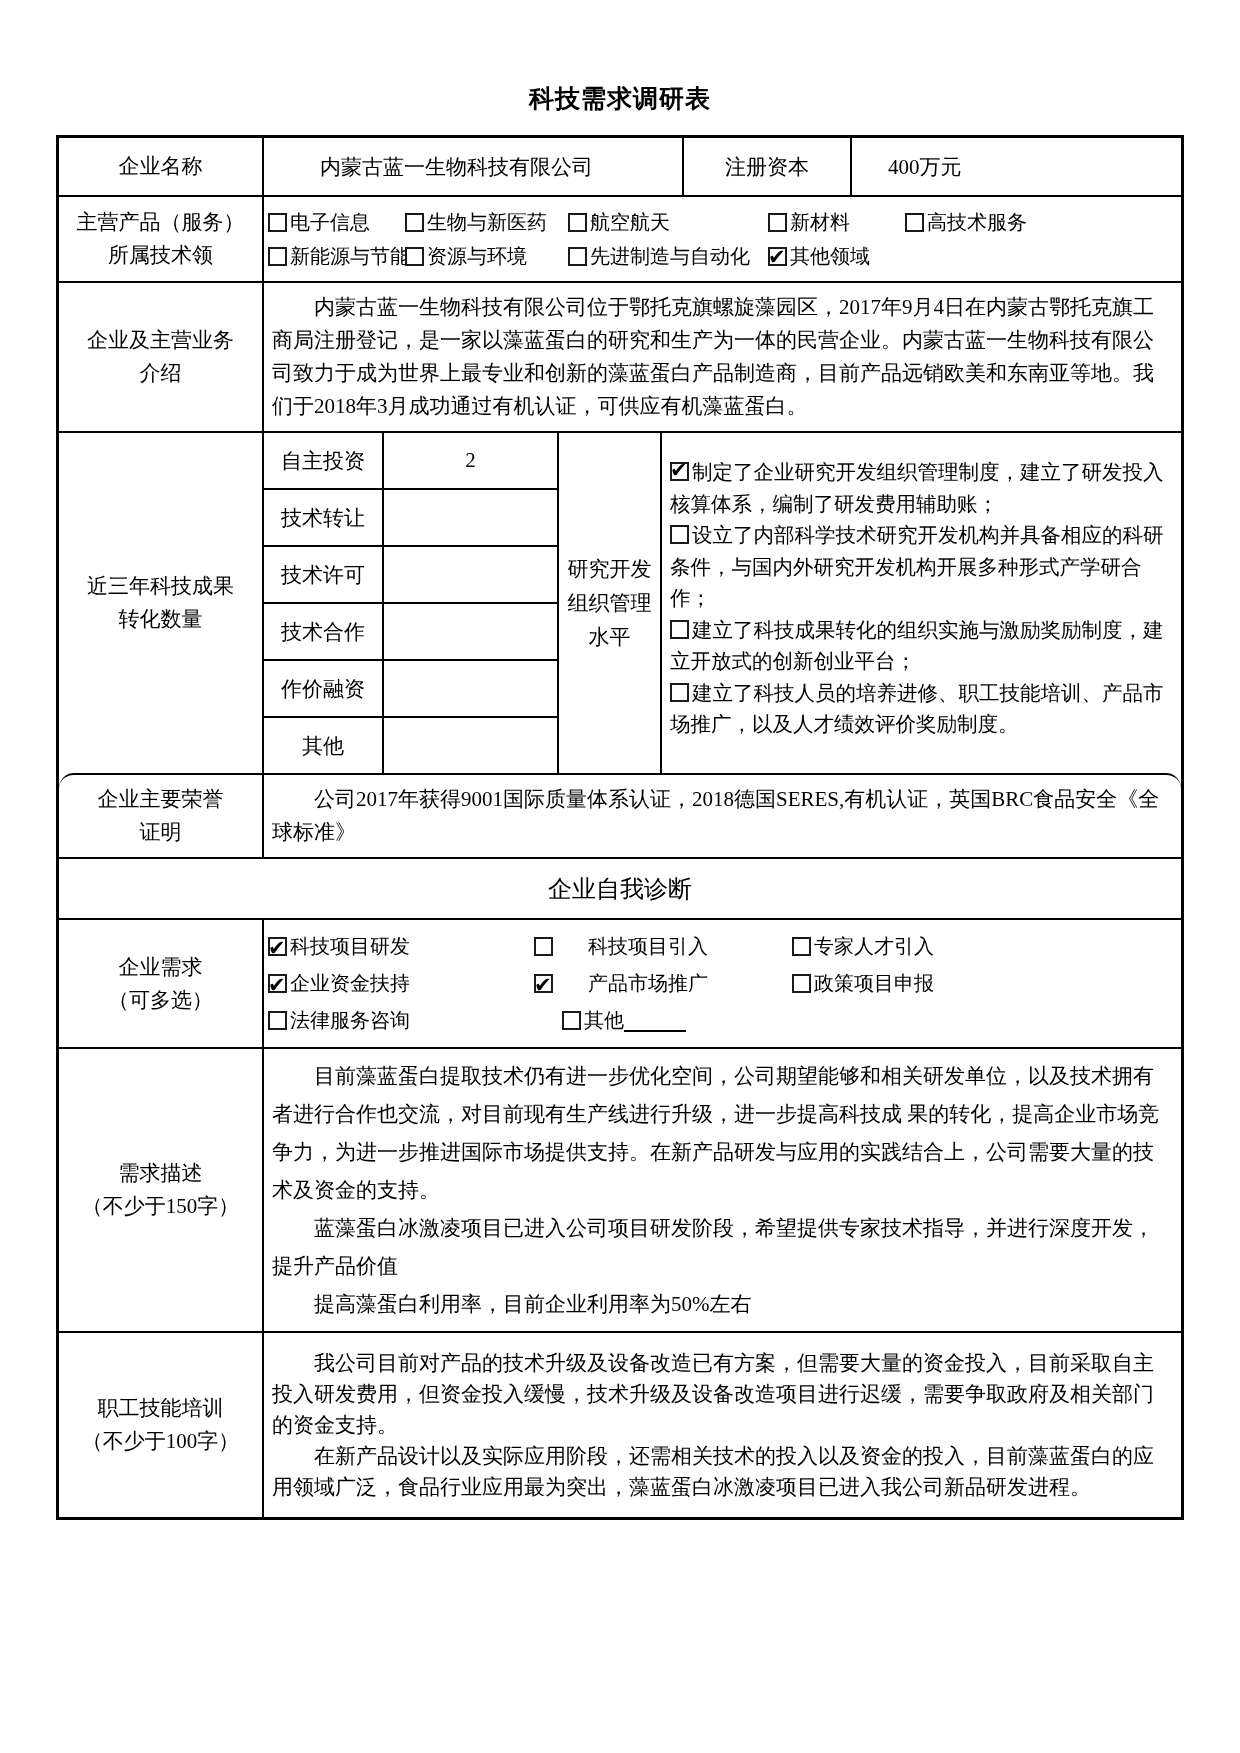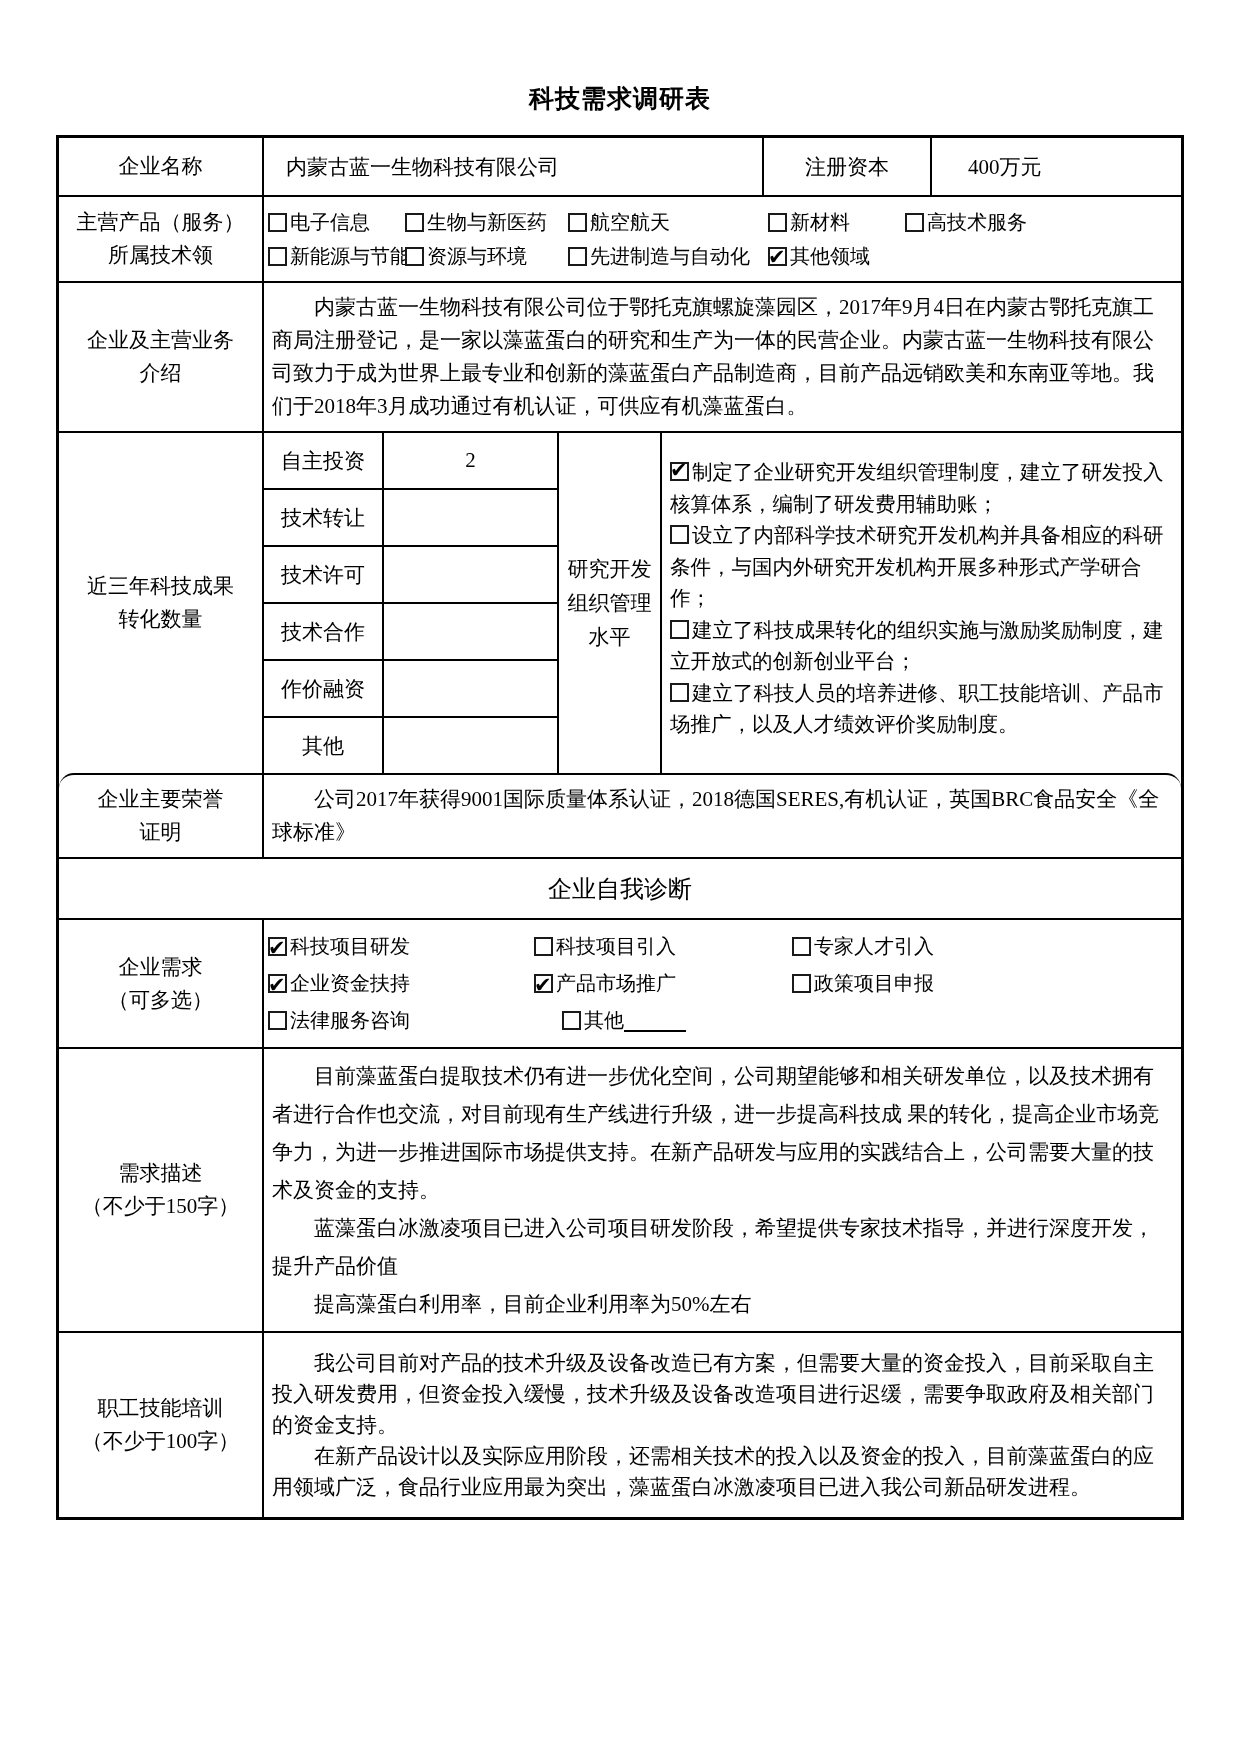--- a/index.html
+++ b/index.html
@@ -9,30 +9,30 @@
          font-size:25px;font-weight:bold;letter-spacing:1px;}
   .ftable{width:1128px;margin:0 auto;border:3px solid #000;box-sizing:border-box;}
   .trow{display:flex;border-top:2px solid #000;box-sizing:border-box;}
   .trow:first-child{border-top:none;}
   .lbl{width:205px;flex:none;border-right:2px solid #000;display:flex;flex-direction:column;
        align-items:center;justify-content:center;text-align:center;font-size:21px;
        line-height:1.55;padding:4px 2px;box-sizing:border-box;}
   .cellc{display:flex;align-items:center;box-sizing:border-box;font-size:21px;}
   
   .r1{min-height:57px;}
-  .c-name{width:500px;border-right:2px solid #000;padding-left:22px;}
+  .c-name{width:420px;border-right:2px solid #000;padding-left:56px;}
   .c-cap{width:168px;border-right:2px solid #000;justify-content:center;}
   .c-capval{flex:1;padding-left:36px;}
   
   .optwrap{flex:1;display:flex;flex-direction:column;justify-content:center;
            padding:8px 2px 8px 4px;box-sizing:border-box;}
   .opt-line{display:flex;align-items:center;line-height:34px;}
   .opt{display:inline-flex;align-items:center;font-size:20px;flex:none;white-space:nowrap;}
   .ow1{width:137px;}.ow2{width:163px;}.ow3{width:200px;}.ow4{width:137px;}
-  .nw1{width:266px;}.nw2{width:258px;}
+  .nw1{width:266px;}.nw2{width:258px;gap:32px;}
   .n-line{line-height:37px;}
   .opt-other{padding-left:28px;}
   .blank{display:inline-block;width:62px;height:1.05em;border-bottom:2px solid #000;}
   
   .cb{display:inline-block;width:15px;height:15px;border:2px solid #1a1a1a;flex:none;
       margin-right:3px;position:relative;vertical-align:-2px;box-sizing:content-box;background:#fff;}
   .cb.checked::after{content:"\2714";position:absolute;left:-2px;top:-9px;font-size:21px;
       font-weight:bold;color:#000;font-family:"DejaVu Sans",sans-serif;}
   p.cbp .cb{display:inline-block;vertical-align:-2px;}
   

